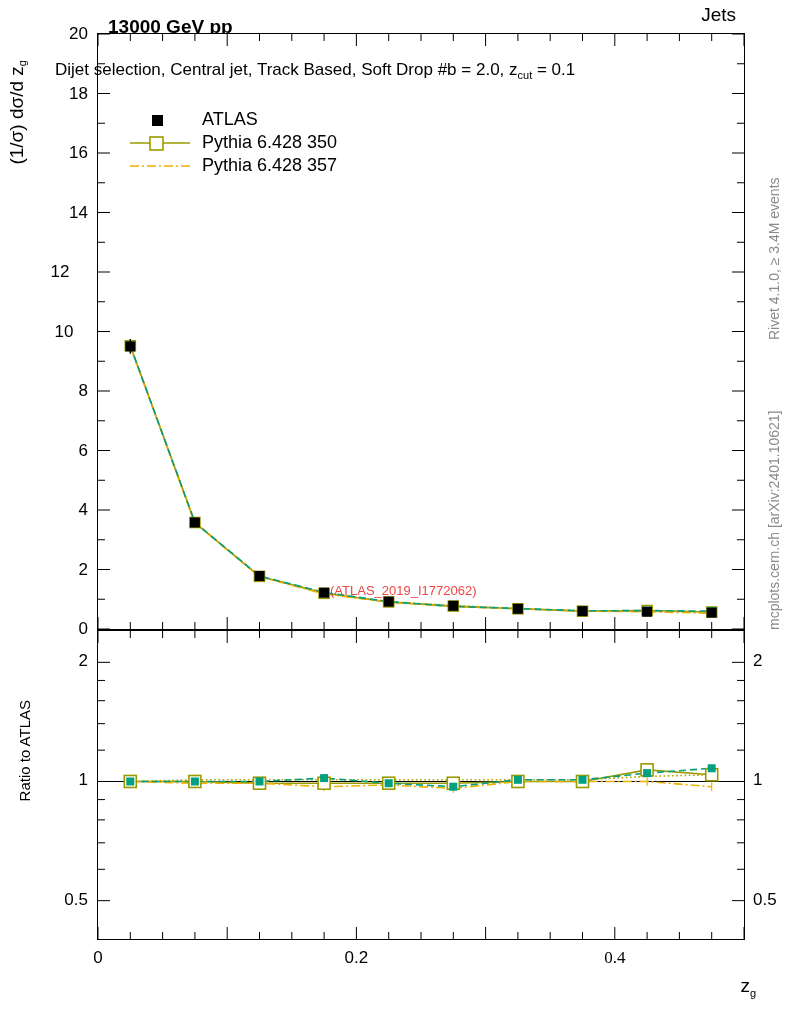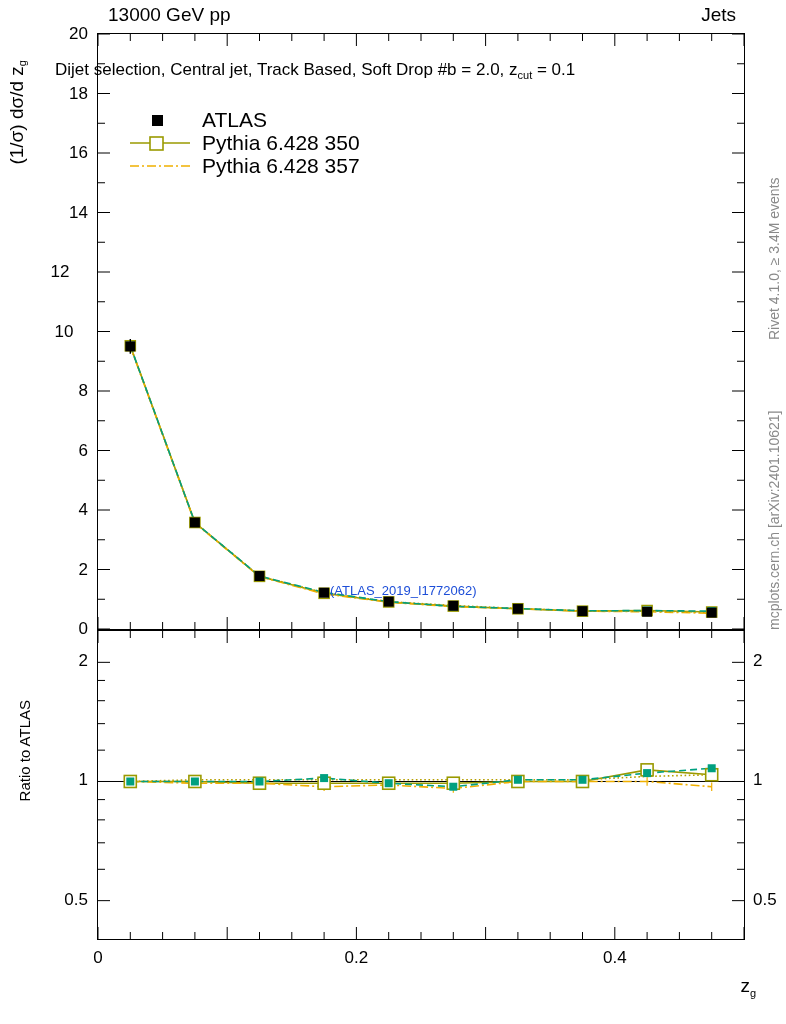--- a/index.html
+++ b/index.html
@@ -4,21 +4,21 @@
 <style>
   html,body{margin:0;padding:0;}
   body{
     width:786px;height:1024px;background:#ffffff;
     font-family:"Liberation Sans", sans-serif;
     color:#000;overflow:hidden;position:relative;
   }
   .root{position:absolute;left:0;top:0;width:786px;height:1024px;}
 
   
-  .hdr-left{position:absolute;left:108px;top:4px;font-size:19px;}
+  .hdr-left{position:absolute;left:108px;top:16px;font-size:19px;font-weight:bold;}
   .hdr-right{position:absolute;right:50px;top:4px;font-size:19px;}
 
   
   .vert{
     position:absolute;
     writing-mode:vertical-rl;
     transform:rotate(180deg);
     white-space:nowrap;
     color:#8a8a8a;font-size:14px;
   }
@@ -40,26 +40,26 @@
     writing-mode:vertical-rl;transform:rotate(180deg);
     font-size:15px;white-space:nowrap;
   }
 
   .ytick-label{position:absolute;font-size:17px;text-align:right;}
   .ytick-label-r{position:absolute;font-size:17px;text-align:left;}
   .xtick-label{position:absolute;font-size:17px;text-align:center;}
 
   .title{position:absolute;left:55px;top:60px;font-size:17px;white-space:nowrap;}
 
-  .watermark{position:absolute;left:330px;top:583px;font-size:13px;color:#1d4ed8;}
+  .watermark{position:absolute;left:330px;top:583px;font-size:13px;color:#ef4444;}
 
   .xlabel{position:absolute;right:30px;top:975px;font-size:19px;}
 
   
-  .legend{position:absolute;left:128px;top:108px;font-size:21px;}
+  .legend{position:absolute;left:128px;top:108px;font-size:18px;}
   .legend-row{display:flex;align-items:center;height:23px;}
   .legend-key{width:64px;height:16px;position:relative;margin-right:10px;}
   .legend-text{white-space:nowrap;}
 
   svg{display:block;}
   .smallsub{font-size:11px;vertical-align:sub;}
 </style>
 </head>
 <body>
 
@@ -380,17 +380,17 @@
       <div class="ytick-label" style="left: 38px; top: 889.642px; width: 50px;">0.5</div>
       <div class="ytick-label-r" style="left: 753px; top: 889.642px;">0.5</div>
       <div class="ytick-label" style="left: 38px; top: 770.491px; width: 50px;">1</div>
       <div class="ytick-label-r" style="left: 753px; top: 770.491px;">1</div>
       <div class="ytick-label" style="left: 38px; top: 651.341px; width: 50px;">2</div>
       <div class="ytick-label-r" style="left: 753px; top: 651.341px;">2</div>
     </div>
   <div id="xlabels">
       <div class="xtick-label" style="left: 73px; top: 948px; width: 50px;">0</div>
       <div class="xtick-label" style="left: 331.4px; top: 948px; width: 50px;">0.2</div>
-      <div class="xtick-label" style="left: 589.8px; top: 948px; width: 50px;">0.4</div>
+      <div class="xtick-label" style="left: 589.8px; top: 948px; width: 50px; font-family: Liberation Serif, serif;">0.4</div>
     </div>
 
 <div style="position: absolute; left: 600px; top: 60px; font-size: 17px; white-space: nowrap;"></div>
   </div>
 
 </body></html>

